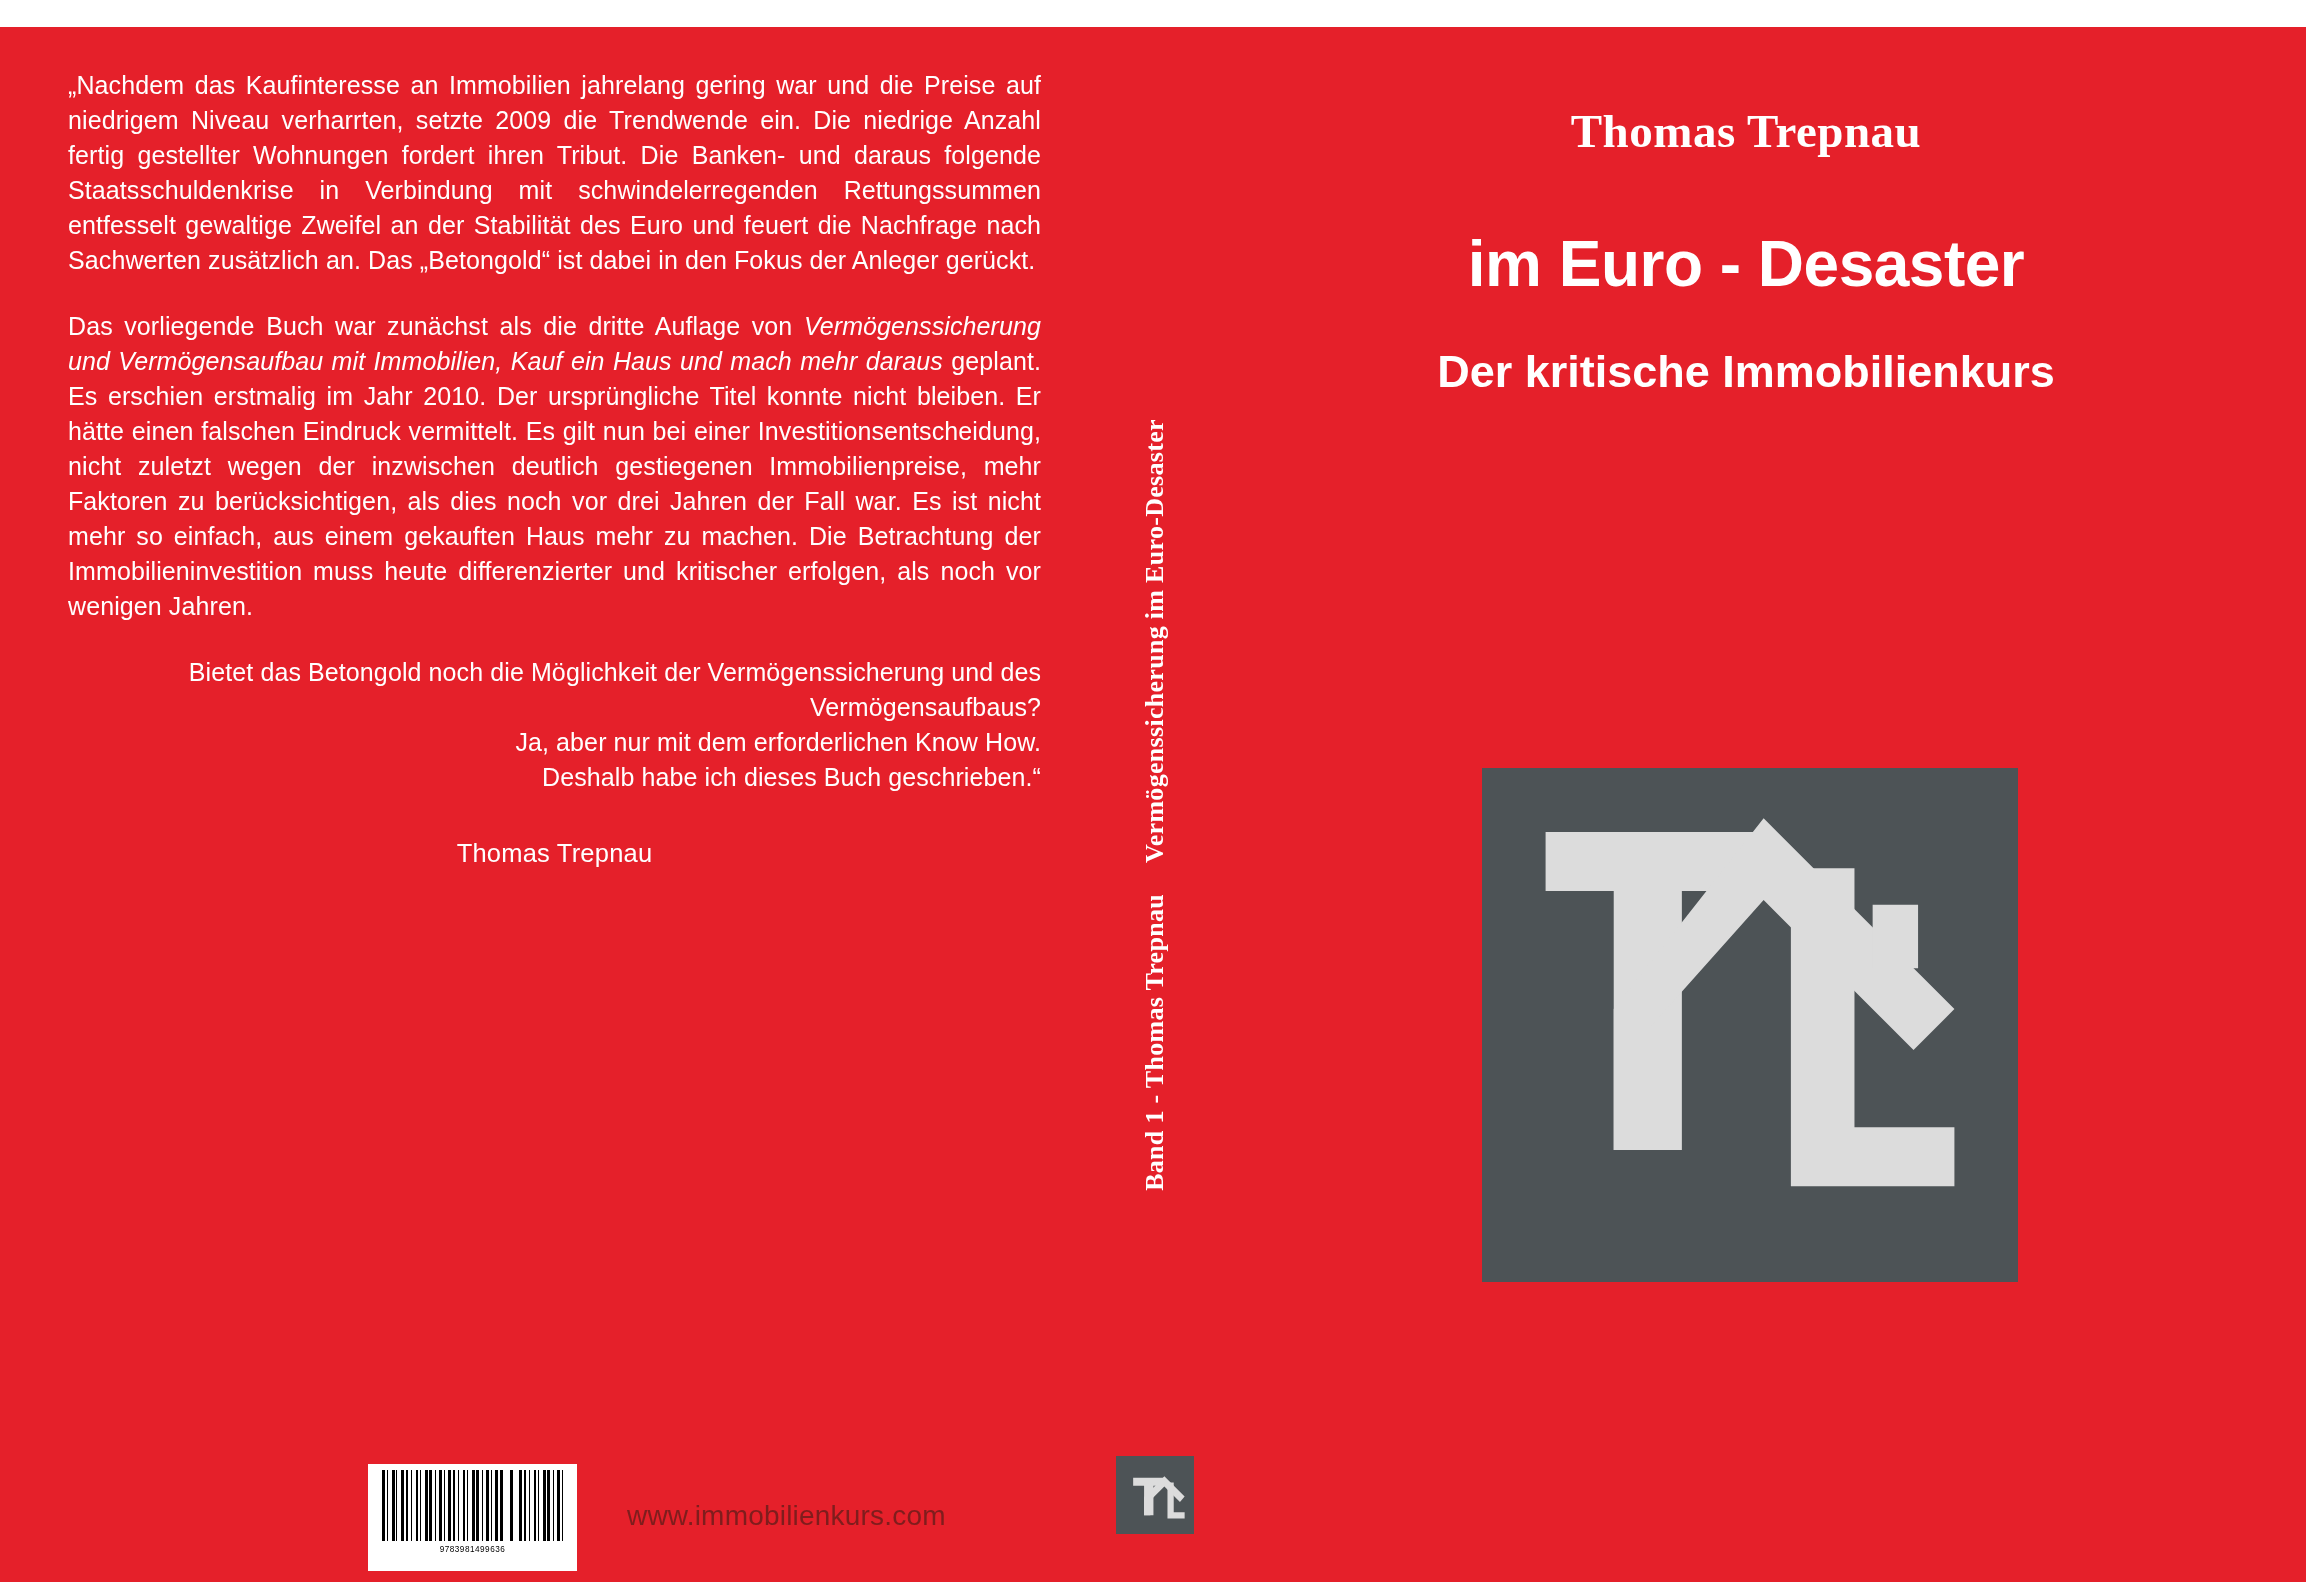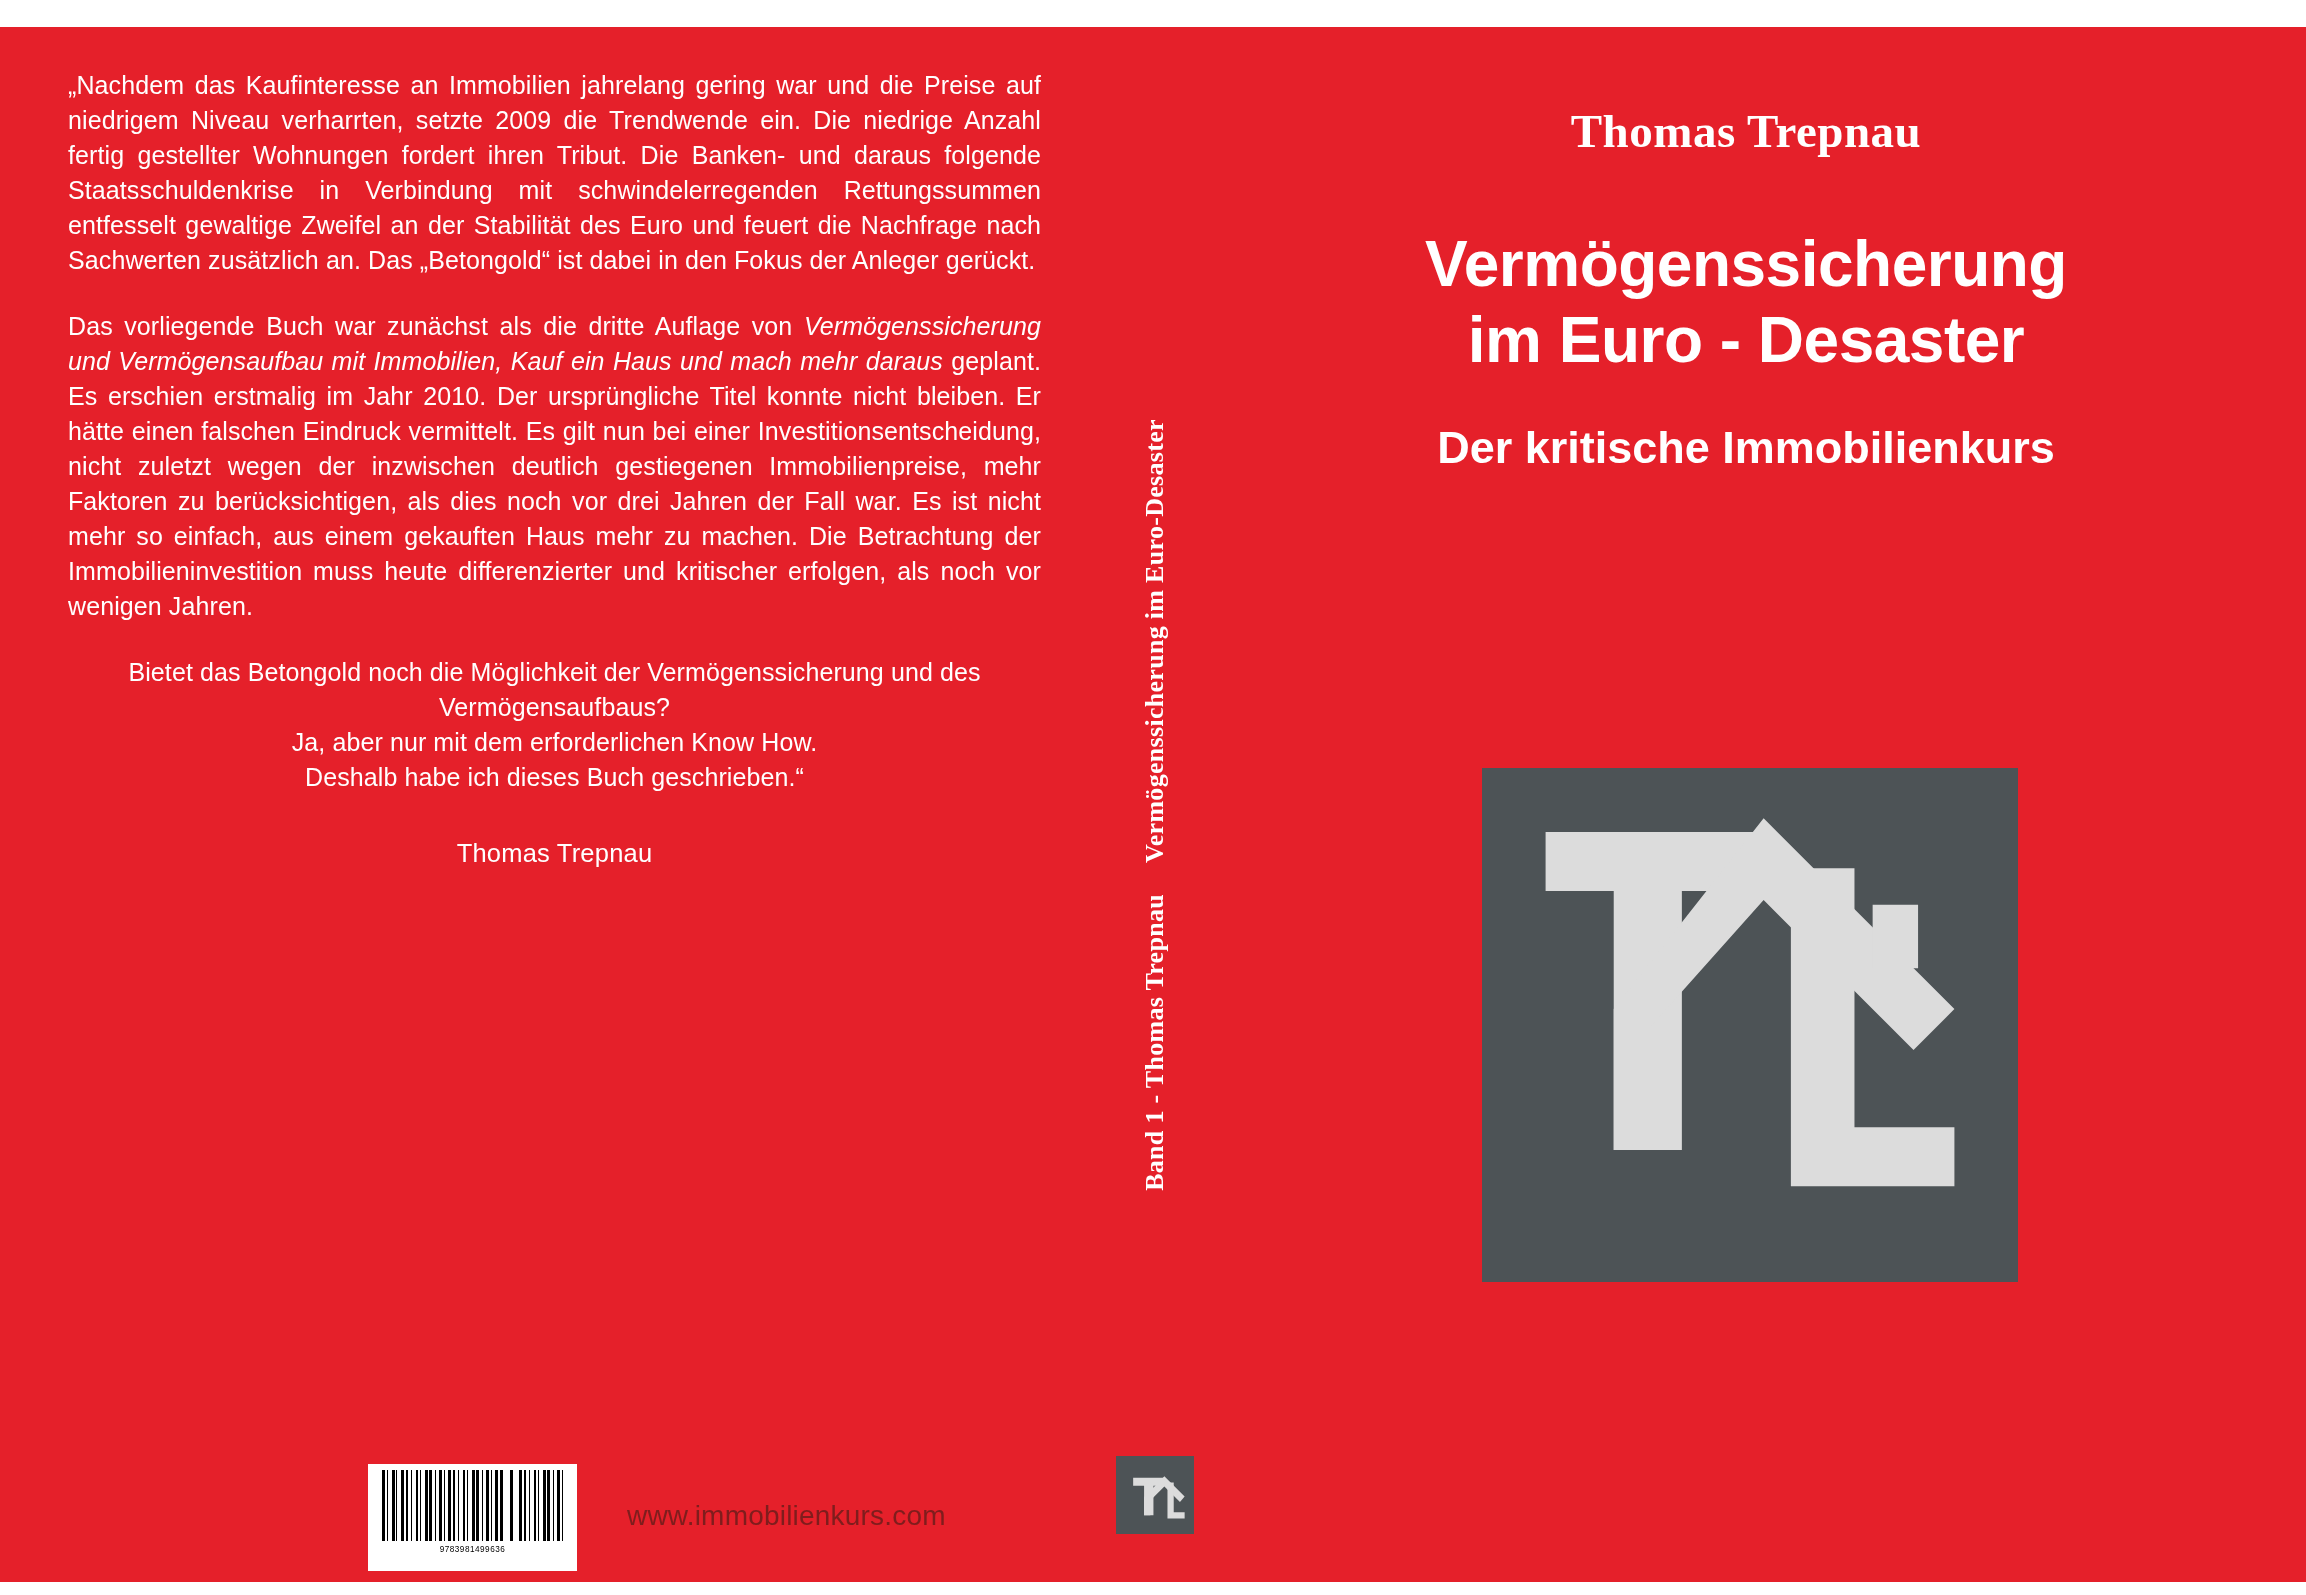--- a/index.html
+++ b/index.html
@@ -42,21 +42,21 @@
   }
   .blurb {
     font-size: 25px;
     line-height: 35px;
     text-align: justify;
     color: #ffffff;
     margin: 0 0 31px 0;
     letter-spacing: 0.1px;
   }
   .blurb.noalign {
-    text-align: center;
+    text-align: right;
   }
   .signature {
     margin-top: 44px;
     text-align: center;
     font-size: 25.5px;
     color: #ffffff;
     letter-spacing: 0.2px;
   }
 
   
@@ -210,21 +210,20 @@
           <path d="M62 26 L88 52 L82 59 L62 39 L44 57 L44 76 L36 76 L36 53 Z"></path>
           <path d="M66 34 H74 V72 H88 V80 H66 Z"></path>
         </g>
       </svg>
     </div>
   </div>
 
   <div class="front-cover">
     <div class="author">Thomas Trepnau</div>
     <div class="title">
-      <div>Vermögenssicherung</div>
       <div>im Euro - Desaster</div>
     </div>
     <div class="subtitle">Der kritische Immobilienkurs</div>
     <div class="front-logo">
       <svg class="logo-svg" width="536" height="514" viewBox="0 0 118 113">
         <g fill="#dcdcdc">
 
           <path d="M14 14 H62 V27 H44 V84 H29 V27 H14 Z"></path>
 
           <path d="M62 11 L104 53 L95 62 L62 29 L37 57 L37 84 L29 84 L29 53 Z"></path>

